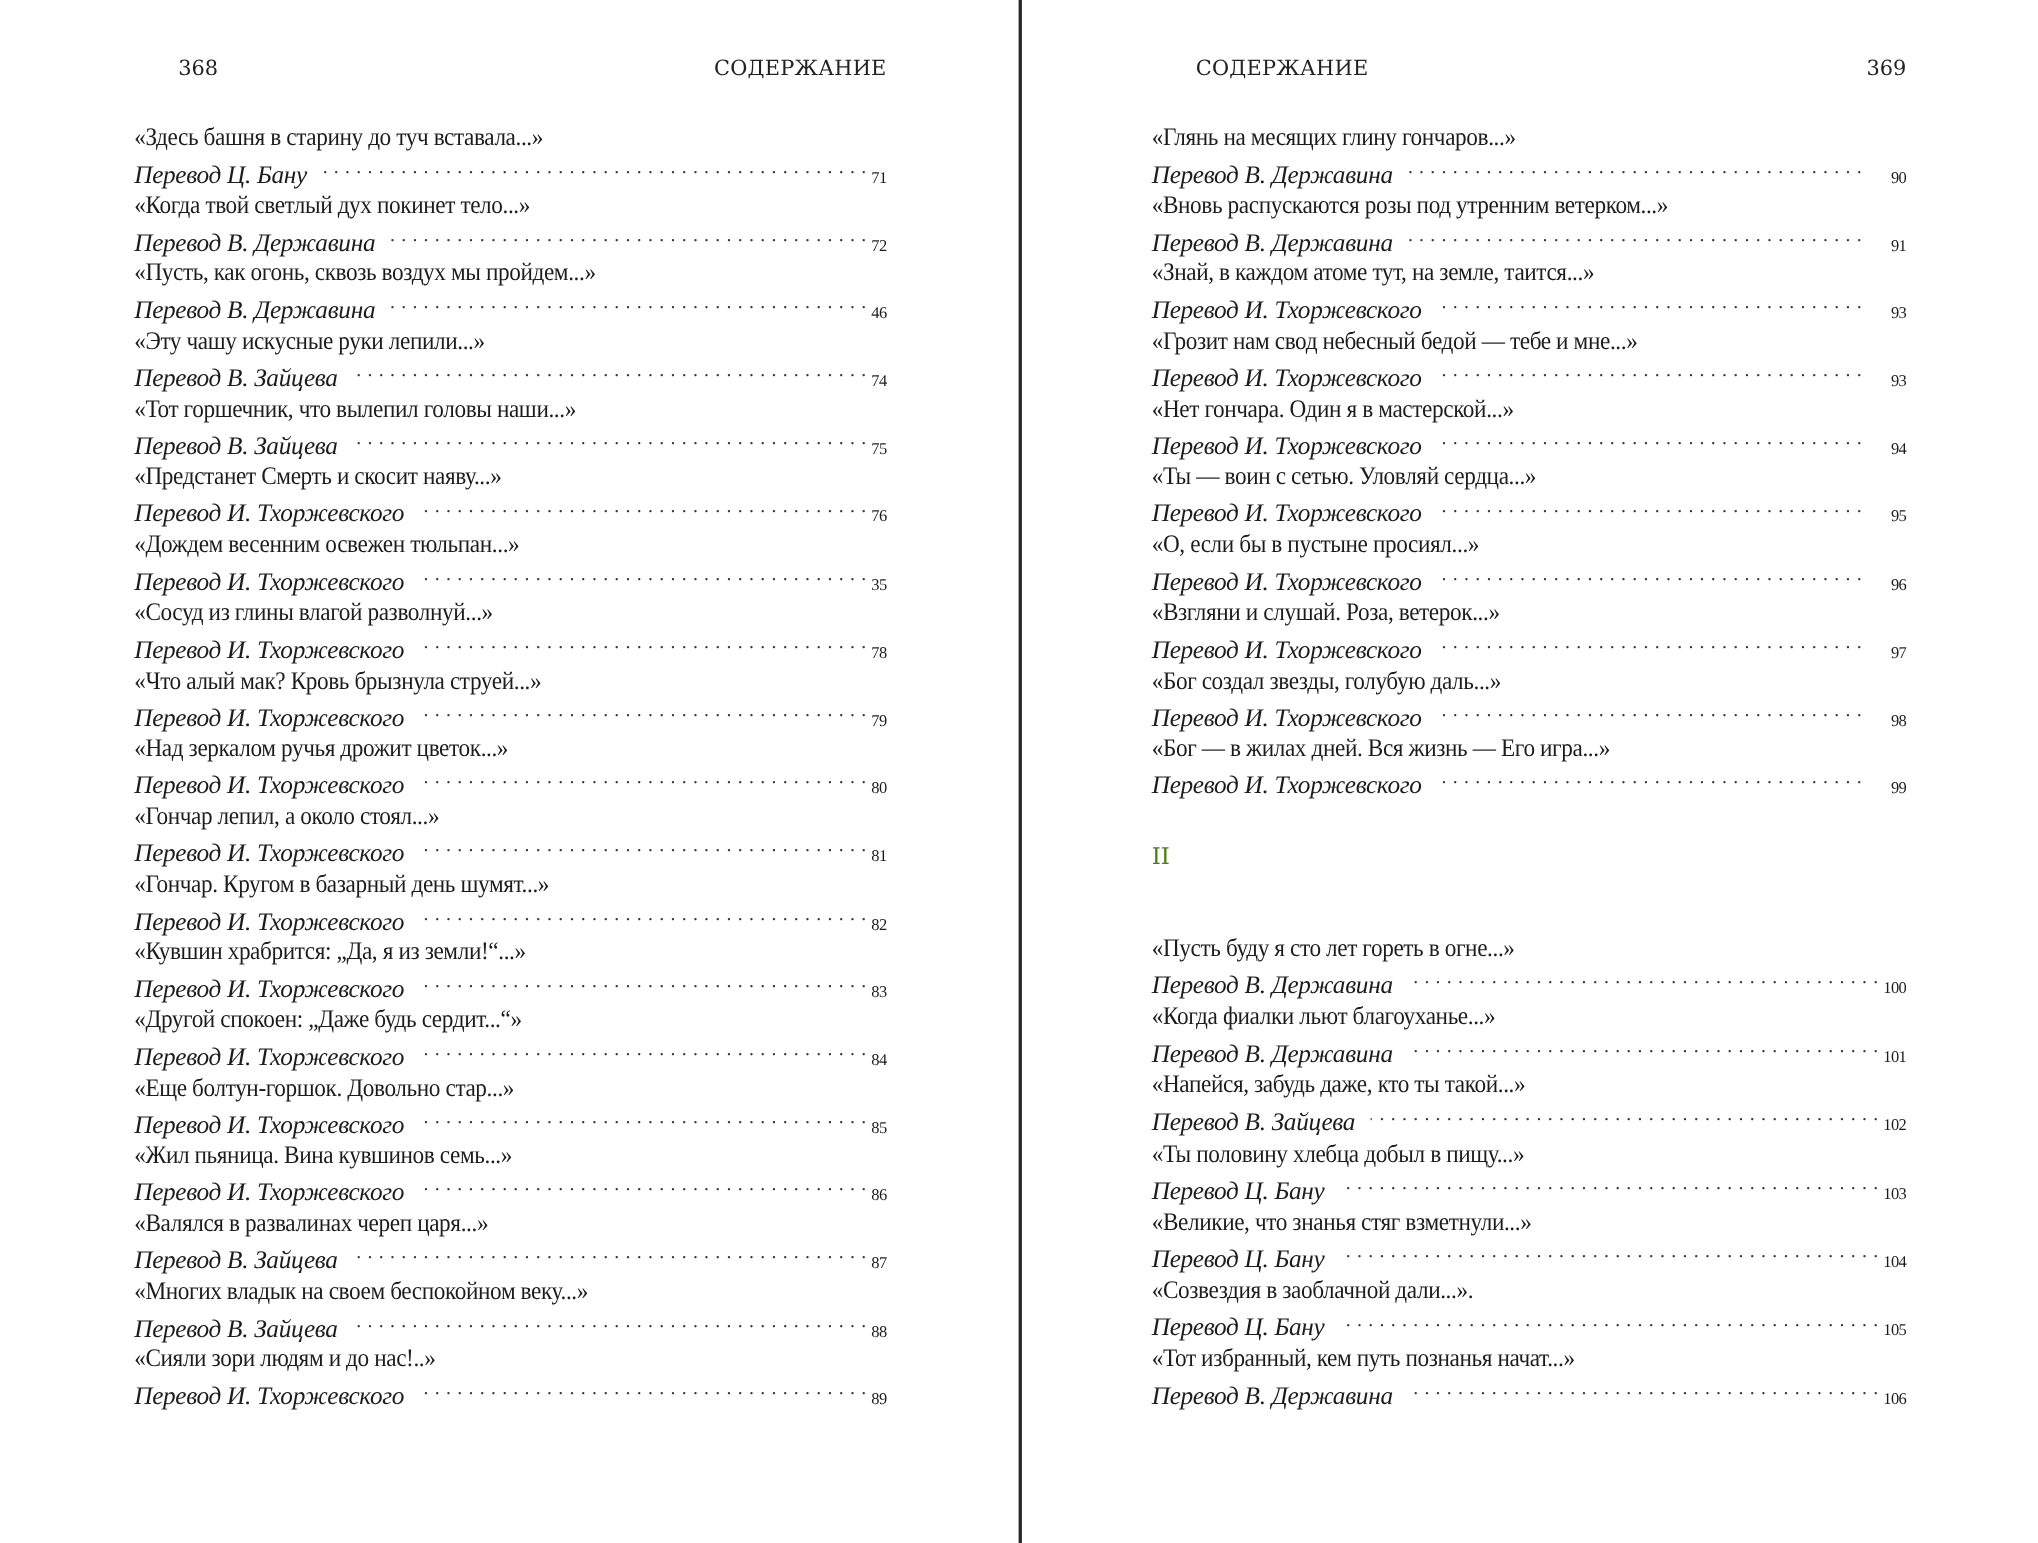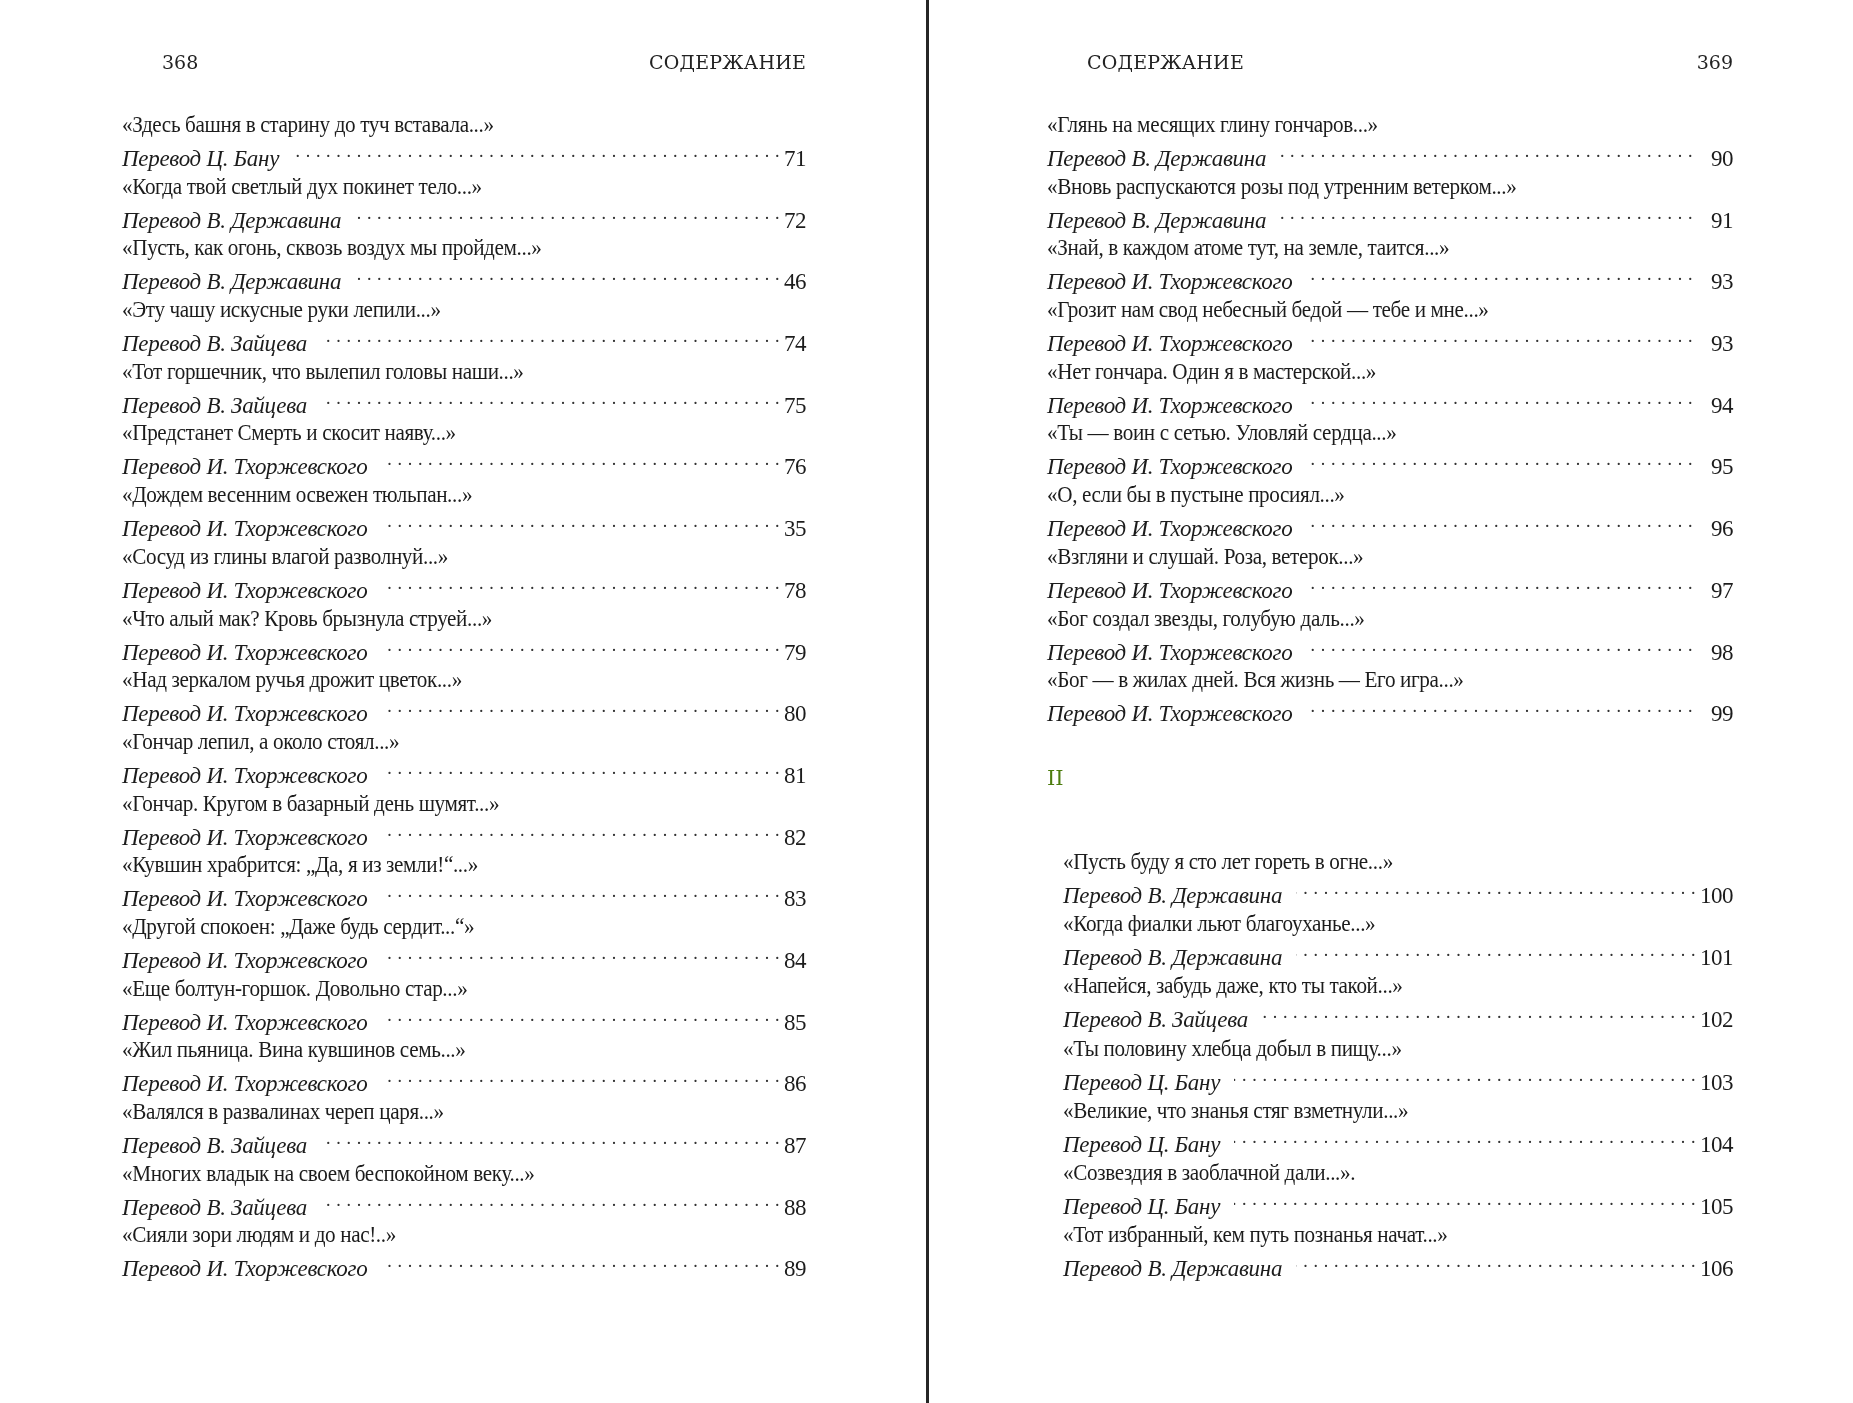--- a/index.html
+++ b/index.html
@@ -46,37 +46,37 @@
   }
   .entry .leader {
     flex: 1; height: 28px; overflow: hidden; position: relative;
   }
   .entry .leader::before {
     content: ". . . . . . . . . . . . . . . . . . . . . . . . . . . . . . . . . . . . . . . . . . . . . . . . . . . . . . . . . . . . . . . . . . . . . . . . . . . . . . . . . . . . . . . .";
     position: absolute; right: 0; bottom: 4px; white-space: nowrap;
     font-size: 18px; letter-spacing: 0.6px; color: #333;
   }
   .entry .pagenum {
-    font-size: 23px; line-height: 28px; padding-left: 4px; white-space: nowrap;
+    font-size: 15px; line-height: 28px; padding-left: 4px; white-space: nowrap;
     letter-spacing: -0.5px;
   }
   .right .entry .pagenum.twodigit { padding-left: 14px; min-width: 26px; text-align: right; font-family: Liberation Serif, serif; }
 
   .toc.left-list { top: 111px; }
   .toc.right-list-1 { top: 111px; }
   .section-number {
     position: absolute; top: 764px; left: 0;
     font-family: "DejaVu Serif", serif; font-size: 21px; line-height: 28px; color: #4d7c0f;
   }
   .section-title {
     position: absolute; top: 796px; left: 0; white-space: nowrap;
     font-family: "DejaVu Serif", serif; font-size: 21px; line-height: 28px; color: #222;
   }
   .toc.right-list-2 { top: 848px; }
-  .toc.right-list-2 .entry { height: 62.2px; margin-left: 16px; }
+  .toc.right-list-2 .entry { height: 62.2px; }
 </style>
 </head>
 <body>
 
 <div class="divider"></div>
 
 <div class="page left">
   <div class="running-head">
     <span class="folio">368</span>
     <span class="title">СОДЕРЖАНИЕ</span>

